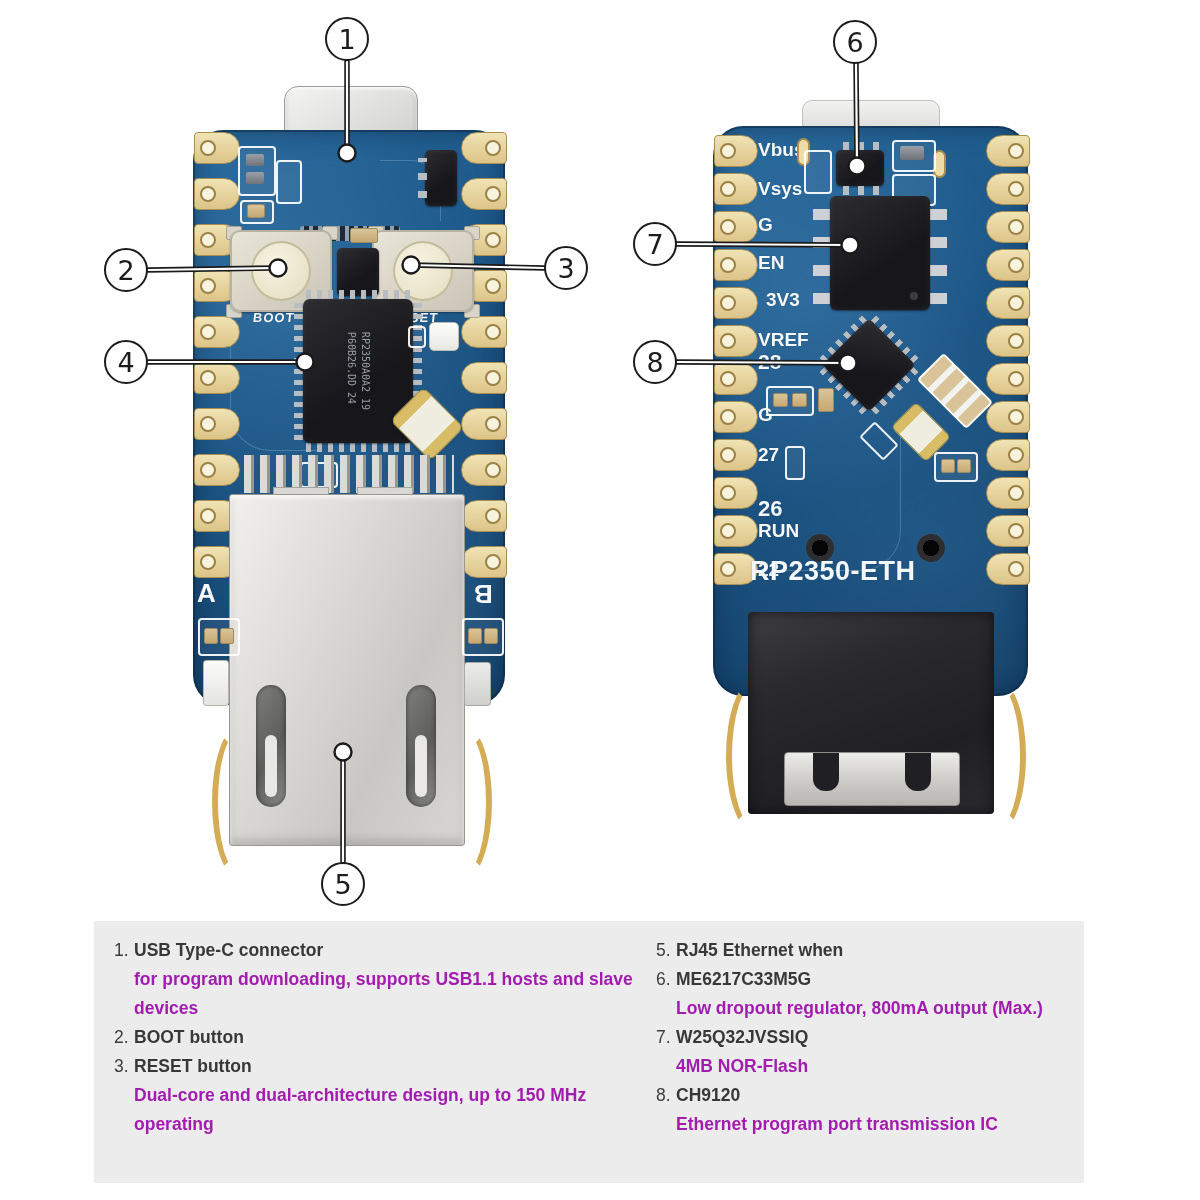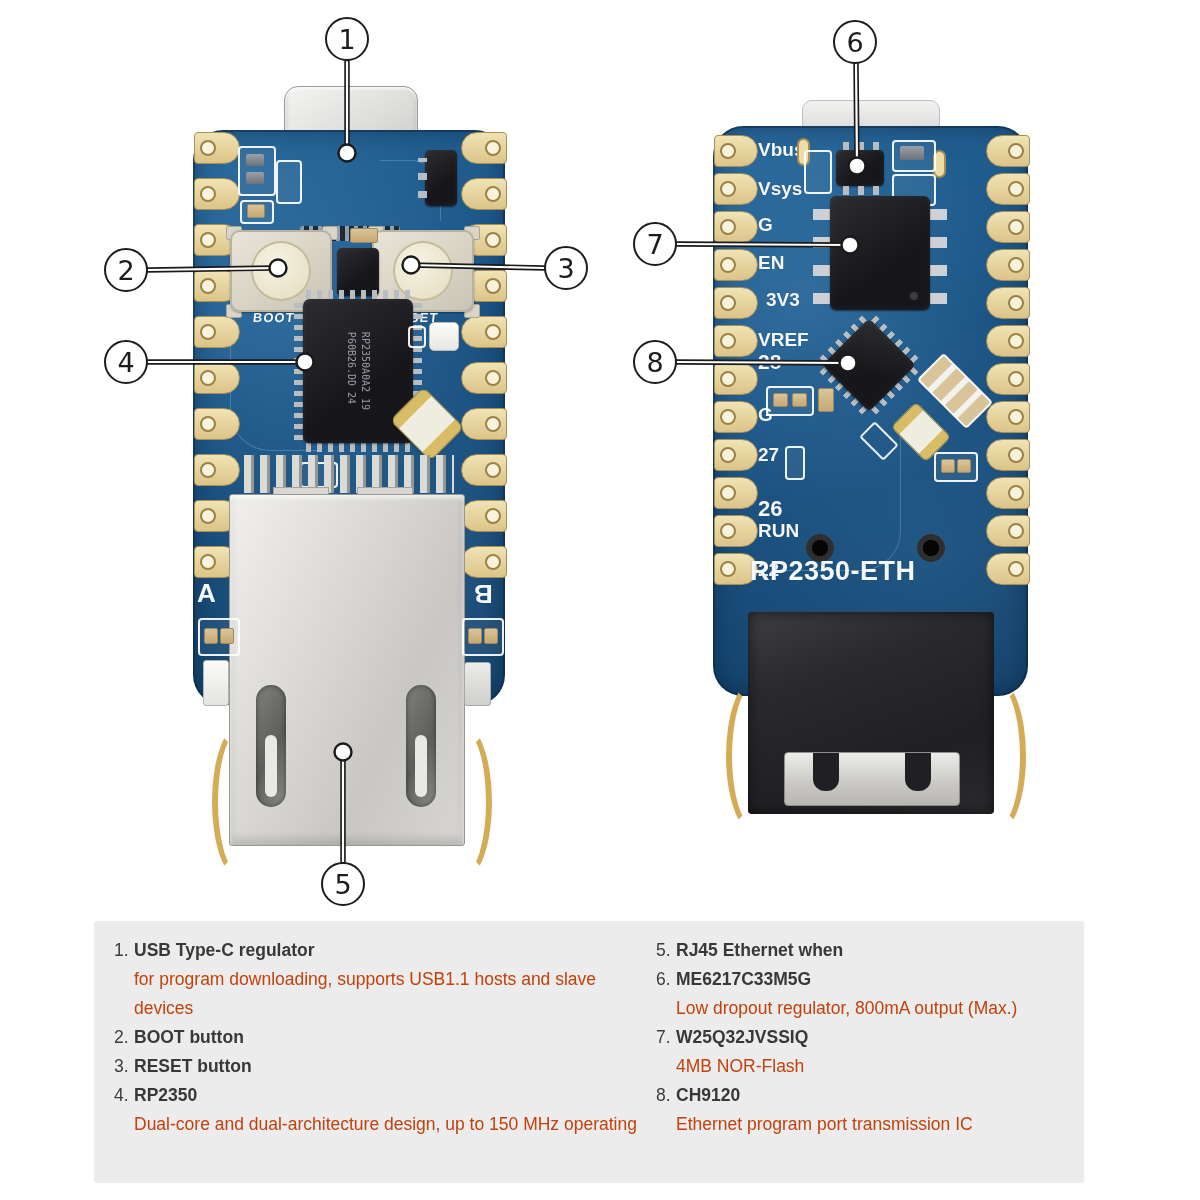--- a/index.html
+++ b/index.html
@@ -52,21 +52,21 @@
   
   .callout{position:absolute;width:44px;height:44px;border-radius:50%;background:#fff;
         border:2.5px solid #1c1c1c;box-sizing:border-box;display:flex;align-items:center;justify-content:center;
         font-size:27px;color:#1c1c1c;font-family:"DejaVu Sans", sans-serif;}
 
   
   .legend{position:absolute;left:94px;top:921px;width:990px;height:262px;background:#ececec;border-radius:2px;}
   .legend-col{position:absolute;top:15px;width:530px;font-size:17.5px;line-height:29px;color:#3d3d3d;}
   .l-num{display:inline-block;width:20px;}
   .l-name{font-weight:bold;color:#383838;}
-  .l-desc{padding-left:20px;color:#c2410c;}
+  .l-desc{padding-left:20px;color:#a21caf;font-weight:bold;}
 
   .rj45-slot{position:absolute;width:30px;height:122px;border-radius:15px;
         background:linear-gradient(120deg,#7f7f7c,#5d5d5b 55%,#8b8b88);box-shadow:inset 0 0 5px rgba(0,0,0,.5);}
   .rj45-slot .inner{position:absolute;left:9px;top:50px;width:12px;height:62px;border-radius:6px;background:#e9e8e4;}
   .prong{position:absolute;border:6px solid transparent;border-radius:50%;}
 </style>
 </head>
 <body>
 
 <div class="page">
@@ -430,25 +430,24 @@
       <div class="callout" style="left: 544px; top: 246px;">3</div>
       <div class="callout" style="left: 104px; top: 340px;">4</div>
       <div class="callout" style="left: 321px; top: 862px;">5</div>
       <div class="callout" style="left: 833px; top: 20px;">6</div>
       <div class="callout" style="left: 633px; top: 222px;">7</div>
       <div class="callout" style="left: 633px; top: 340px;">8</div>
     </div>
 
   <div class="legend">
     <div id="legend-col-0" class="legend-col" style="left:20px;">
-        <div><span class="l-num">1.</span><span class="l-name">USB Type-C regulator</span></div>
+        <div><span class="l-num">1.</span><span class="l-name">USB Type-C connector</span></div>
         <div class="l-desc">for program downloading, supports USB1.1 hosts and slave devices</div>
         <div><span class="l-num">2.</span><span class="l-name">BOOT button</span></div>
         <div><span class="l-num">3.</span><span class="l-name">RESET button</span></div>
-        <div><span class="l-num">4.</span><span class="l-name">RP2350</span></div>
         <div class="l-desc">Dual-core and dual-architecture design, up to 150 MHz operating</div>
       </div>
     <div id="legend-col-1" class="legend-col" style="left:562px;">
         <div><span class="l-num">5.</span><span class="l-name">RJ45 Ethernet when</span></div>
         <div><span class="l-num">6.</span><span class="l-name">ME6217C33M5G</span></div>
         <div class="l-desc">Low dropout regulator, 800mA output (Max.)</div>
         <div><span class="l-num">7.</span><span class="l-name">W25Q32JVSSIQ</span></div>
         <div class="l-desc">4MB NOR-Flash</div>
         <div><span class="l-num">8.</span><span class="l-name">CH9120</span></div>
         <div class="l-desc">Ethernet program port transmission IC</div>

